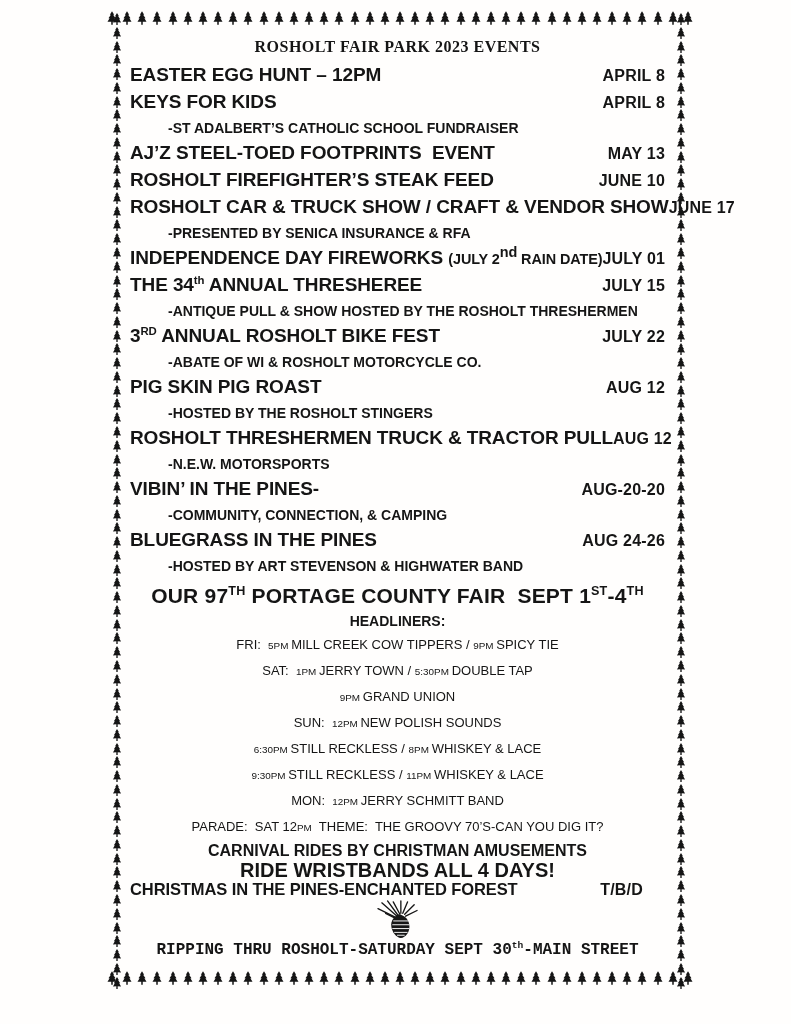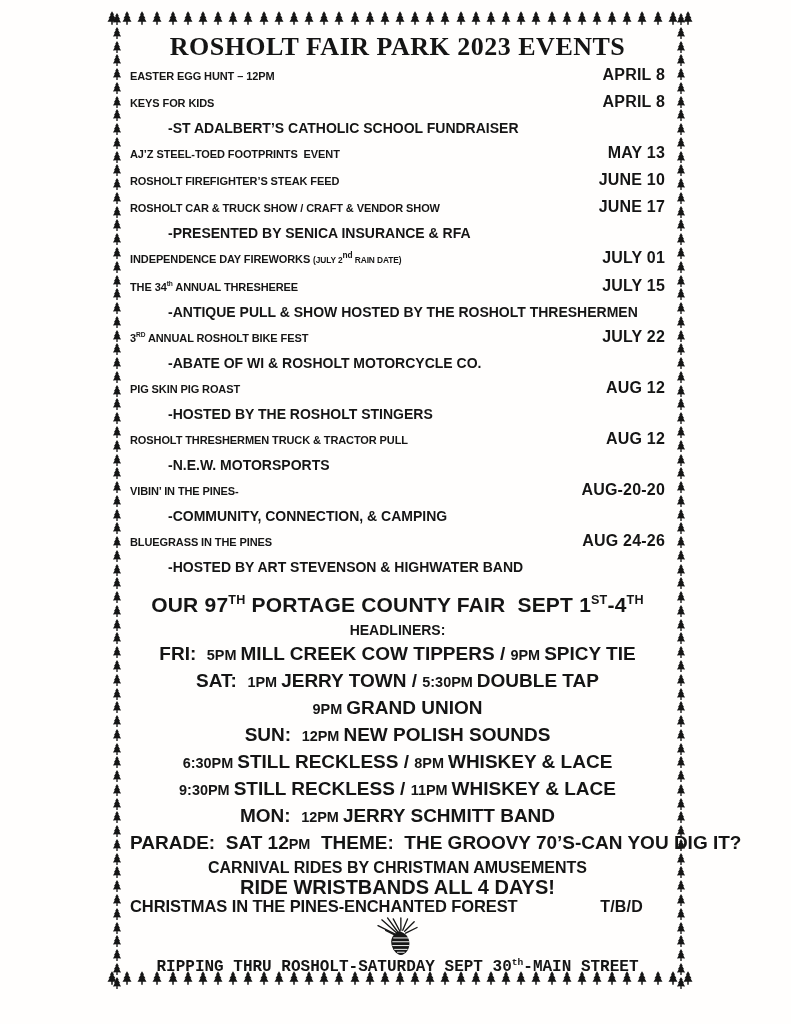--- a/index.html
+++ b/index.html
@@ -10,33 +10,33 @@
   .b-top{top:11px;}
   .b-bottom{top:971px;}
   .b-left,.b-right{position:absolute;top:13px;height:976px;width:11px;display:flex;flex-direction:column;justify-content:space-between;}
   .b-left{left:112px;}
   .b-right{left:676px;}
   .tree{display:block;flex:0 0 auto;}
   .b-left .tree,.b-right .tree{width:10px;height:12px;}
   
   .content{position:absolute;left:130px;top:32px;width:535px;}
   .title{margin:0;text-align:center;font-family:"Liberation Serif",serif;font-weight:bold;
-         font-size:26px;line-height:30px;letter-spacing:.5px;}
+         font-size:16px;line-height:30px;letter-spacing:.5px;}
   #events{margin-top:0;}
   .ev-row{display:flex;justify-content:space-between;align-items:baseline;line-height:26px;font-weight:bold;}
-  .ev-name{font-size:11px;white-space:nowrap;letter-spacing:-0.1px;}
+  .ev-name{font-size:19px;white-space:nowrap;letter-spacing:-0.1px;}
   .ev-date{font-size:16px;white-space:nowrap;letter-spacing:.2px;}
   .ev-sub{line-height:24px;padding-left:38px;font-size:14px;font-weight:bold;white-space:nowrap;}
   sup{font-size:.6em;line-height:0;vertical-align:super;}
   .sm{font-size:.76em;}
   
   .fair{text-align:center;}
-  .fair-title{margin-top:12px;font-size:21px;line-height:28px;font-weight:bold;letter-spacing:.2px;}
+  .fair-title{margin-top:4px;font-size:21px;line-height:28px;font-weight:bold;letter-spacing:.2px;}
   .headliners{font-size:14px;line-height:22px;font-weight:bold;}
-  .sched-line{font-size:19px;line-height:25px;font-weight:bold;white-space:nowrap;}
+  .sched-line{font-size:13px;line-height:25px;font-weight:normal;white-space:nowrap;}
   .carnival{font-size:16px;line-height:21px;font-weight:bold;}
   .wrist{font-size:20px;line-height:18px;font-weight:bold;}
   .christmas-row{display:flex;justify-content:space-between;align-items:center;line-height:21px;font-weight:bold;}
   .christmas-row .ev-name{font-size:16.5px;}
   .christmas-row .ev-date{padding-right:22px;}
   .pine-art{height:40px;text-align:center;}
   .footer-line{text-align:center;font-family:"Liberation Mono",monospace;font-weight:bold;
                font-size:16px;line-height:20px;}
 </style>
 </head>

